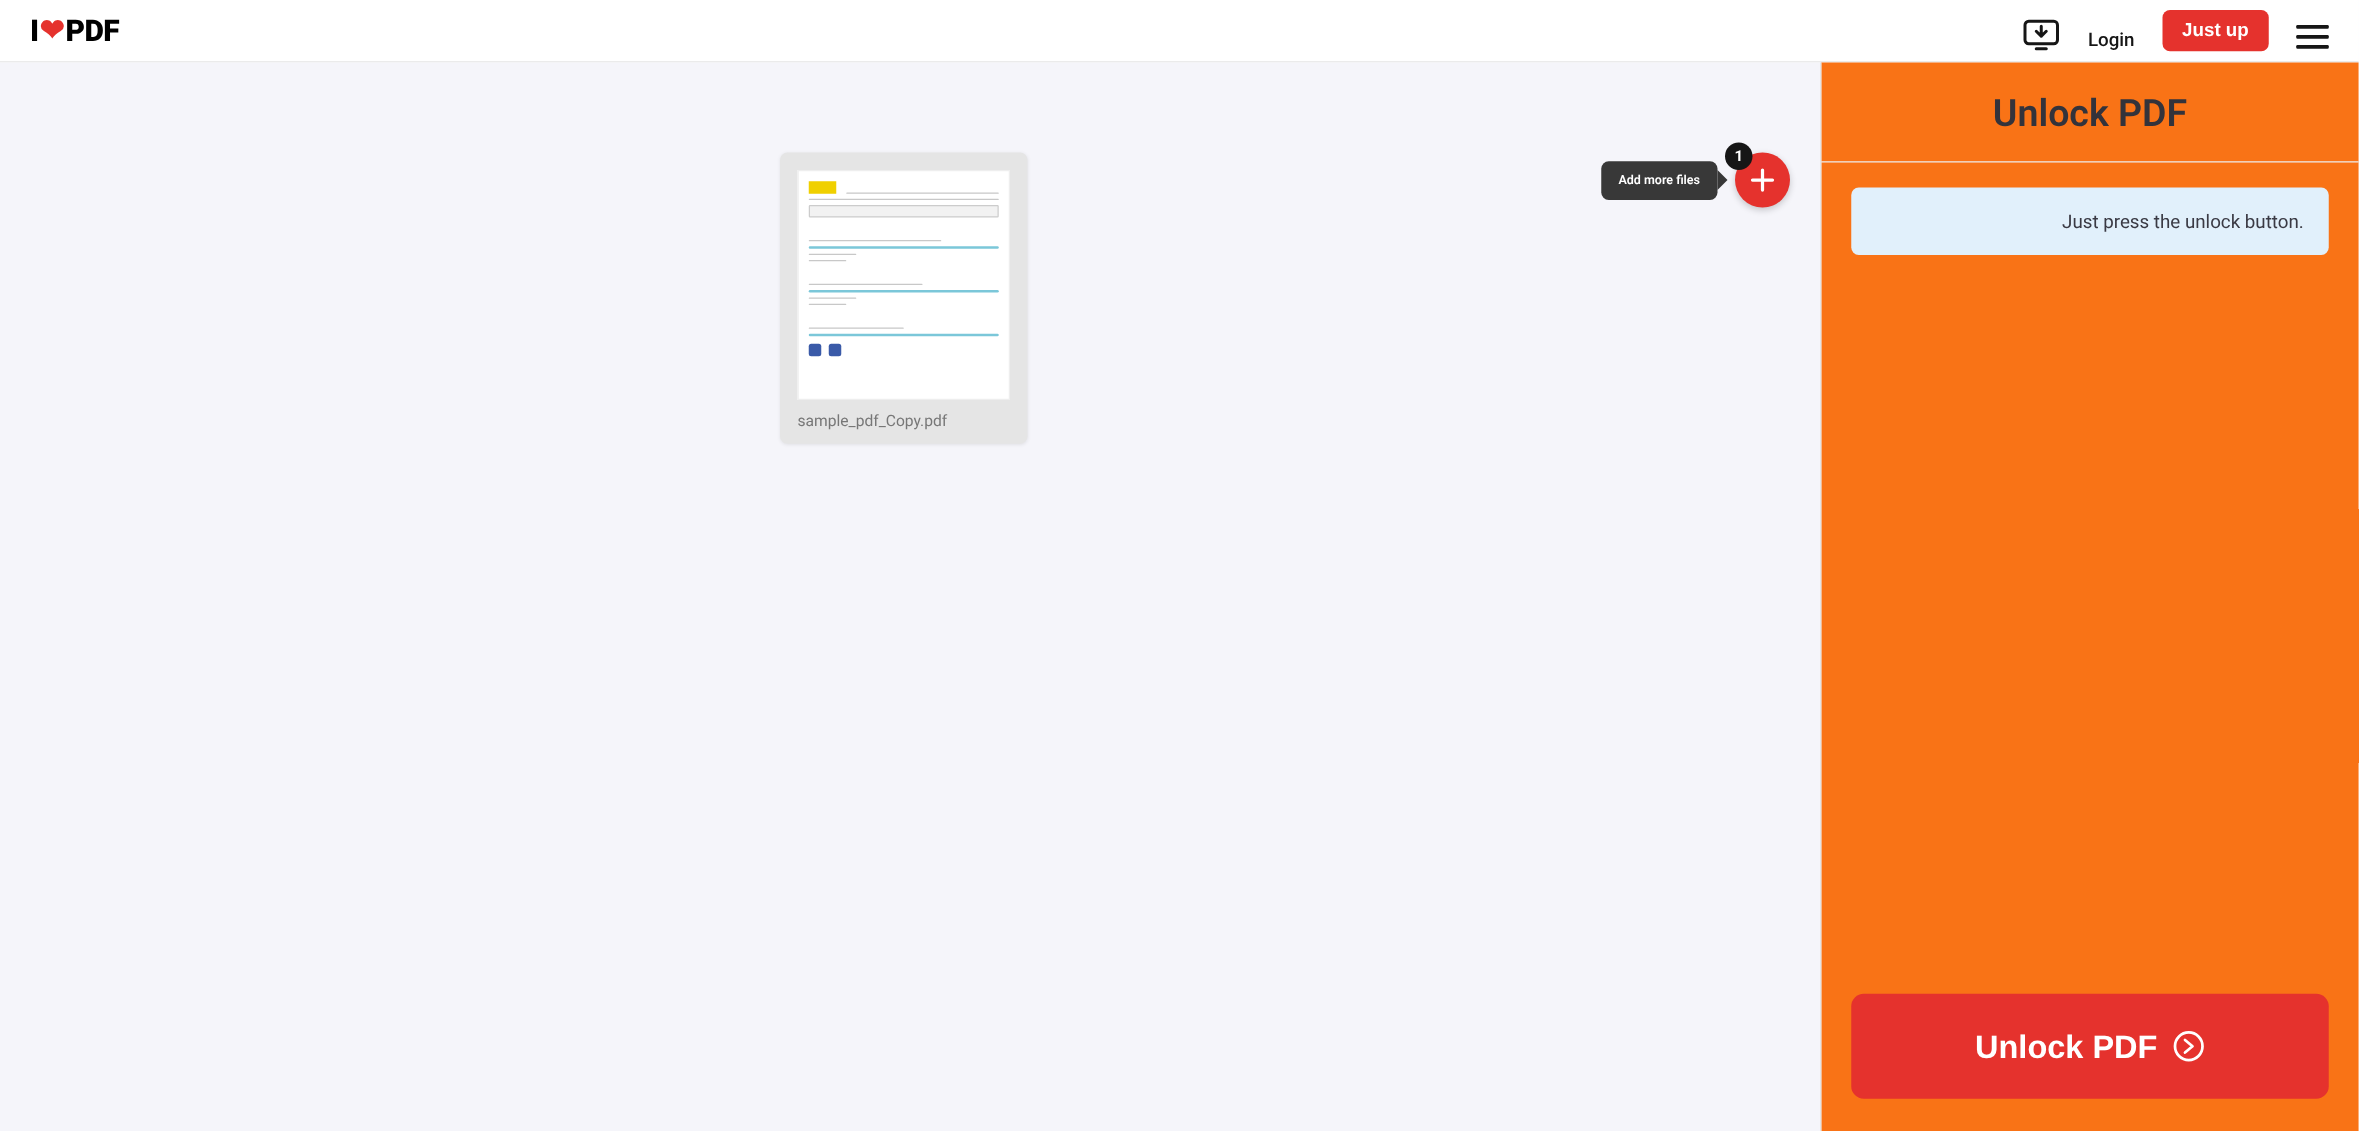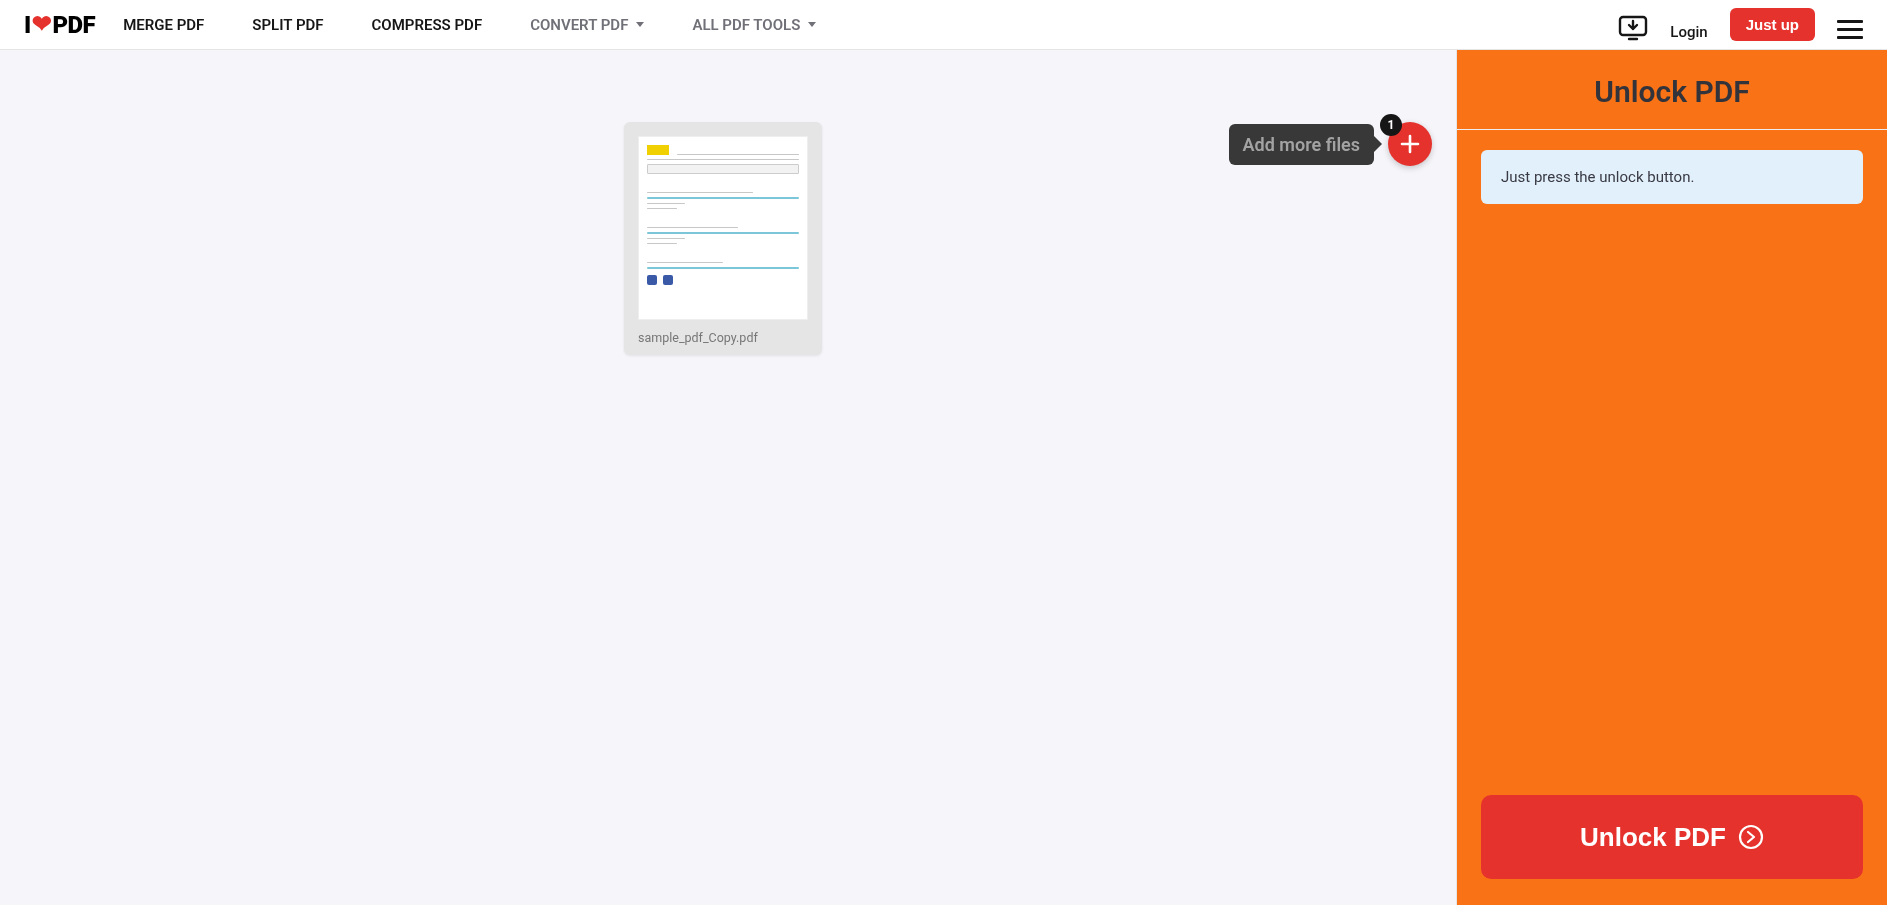--- a/index.html
+++ b/index.html
@@ -133,22 +133,22 @@
 
 .add-more-wrap {
   position: absolute;
   right: 24px;
   top: 72px;
   display: flex;
   align-items: center;
 }
 .add-more-tooltip {
   background: #383838;
-  color: #a3a3a3;
-  font-size: 18px;
+  color: #ffffff;
+  font-size: 10px;
   font-weight: 600;
   padding: 10px 14px;
   border-radius: 6px;
   margin-right: 14px;
   position: relative;
 }
 .add-more-tooltip::after {
   content: "";
   position: absolute;
   right: -8px;
@@ -193,20 +193,21 @@
   text-align: center;
 }
 .sidebar-title {
   font-size: 30px;
   font-weight: 600;
   color: #33333b;
 }
 .sidebar-body {
   padding: 20px 24px;
   flex: 1;
+  text-align: right;
 }
 .info-box {
   background: #e1f0fb;
   color: #3a3a44;
   font-size: 15px;
   padding: 18px 20px;
   border-radius: 6px;
 }
 .sidebar-footer {
   padding: 20px 24px 26px;
@@ -229,39 +230,20 @@
 .unlock-btn svg { display: block; }
 </style>
 </head>
 <body>
 
 <div class="header">
   <div class="logo">
     <span>I</span>
     <span class="heart">❤</span>
     <span>PDF</span>
-  </div>
-  <div class="nav">
-    <div class="nav-item">
-      <span>MERGE PDF</span>
-    </div>
-    <div class="nav-item">
-      <span>SPLIT PDF</span>
-    </div>
-    <div class="nav-item">
-      <span>COMPRESS PDF</span>
-    </div>
-    <div class="nav-item muted">
-      <span>CONVERT PDF</span>
-      <span class="caret-down"></span>
-    </div>
-    <div class="nav-item muted">
-      <span>ALL PDF TOOLS</span>
-      <span class="caret-down"></span>
-    </div>
   </div>
   <div class="header-right">
     <div class="download-icon">
       <svg width="30" height="26" viewBox="0 0 30 26" fill="none">
         <rect x="2" y="2" width="26" height="18" rx="3" stroke="#161616" stroke-width="2.4"></rect>
         <path d="M15 6 V14 M15 14 L11 10 M15 14 L19 10" stroke="#161616" stroke-width="2.4" stroke-linecap="round" stroke-linejoin="round"></path>
         <path d="M11 24 H19" stroke="#161616" stroke-width="2.4" stroke-linecap="round"></path>
       </svg>
     </div>
     <div class="login-link">

